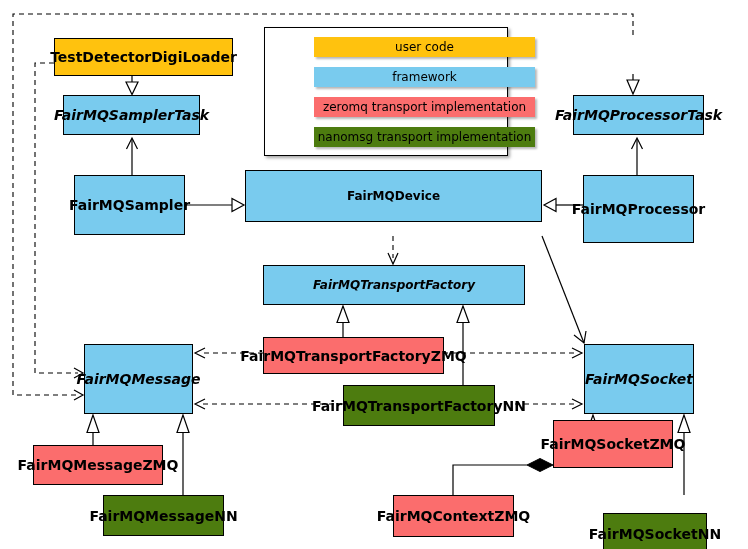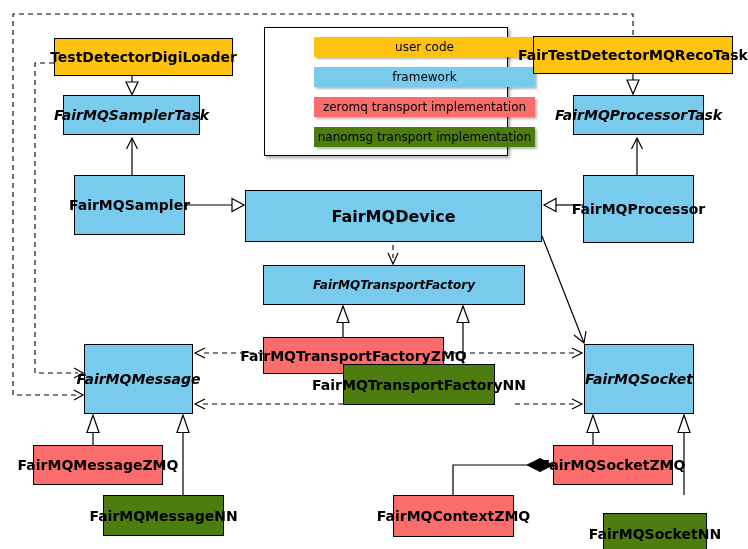--- a/index.html
+++ b/index.html
@@ -115,45 +115,42 @@
   </div>
 
   <div class="node cat-framework abstract" style="left:63px; top:95px; width:137px; height:40px">
     <span>FairMQSamplerTask</span>
   </div>
 
   <div class="node cat-framework" style="left:74px; top:175px; width:111px; height:60px">
     <span>FairMQSampler</span>
   </div>
 
-  <div class="node cat-framework" style="left:245px; top:190px; width:297px; height:52px; font-size:16px">
+  <div class="node cat-framework" style="left:245px; top:170px; width:297px; height:52px; font-size:12px">
     <span>FairMQDevice</span>
   </div>
 
-  <div class="node cat-user" style="left:533px; top:36px; width:200px; height:38px">
-    <span>FairTestDetectorMQRecoTask</span>
-  </div>
 
   <div class="node cat-framework abstract" style="left:573px; top:95px; width:131px; height:40px">
     <span>FairMQProcessorTask</span>
   </div>
 
   <div class="node cat-framework" style="left:583px; top:175px; width:111px; height:68px">
     <span>FairMQProcessor</span>
   </div>
 
   <div class="node cat-framework abstract" style="left:263px; top:265px; width:262px; height:40px; font-size:12px">
     <span>FairMQTransportFactory</span>
   </div>
 
   <div class="node cat-zmq" style="left:263px; top:337px; width:181px; height:37px">
     <span>FairMQTransportFactoryZMQ</span>
   </div>
 
-  <div class="node cat-nn" style="left:343px; top:364px; width:152px; height:41px">
+  <div class="node cat-nn" style="left:343px; top:385px; width:152px; height:41px">
     <span>FairMQTransportFactoryNN</span>
   </div>
 
   <div class="node cat-framework abstract" style="left:84px; top:344px; width:109px; height:70px">
     <span>FairMQMessage</span>
   </div>
 
   <div class="node cat-framework abstract" style="left:584px; top:344px; width:110px; height:70px">
     <span>FairMQSocket</span>
   </div>
@@ -163,21 +160,21 @@
   </div>
 
   <div class="node cat-nn" style="left:103px; top:495px; width:121px; height:41px">
     <span>FairMQMessageNN</span>
   </div>
 
   <div class="node cat-zmq" style="left:393px; top:495px; width:121px; height:42px">
     <span>FairMQContextZMQ</span>
   </div>
 
-  <div class="node cat-zmq" style="left:553px; top:445px; width:120px; height:40px">
+  <div class="node cat-zmq" style="left:553px; top:420px; width:120px; height:48px">
     <span>FairMQSocketZMQ</span>
   </div>
 
   <div class="node cat-nn" style="left:603px; top:513px; width:104px; height:41px">
     <span>FairMQSocketNN</span>
   </div>
 
 </div>
 
 </body></html>

